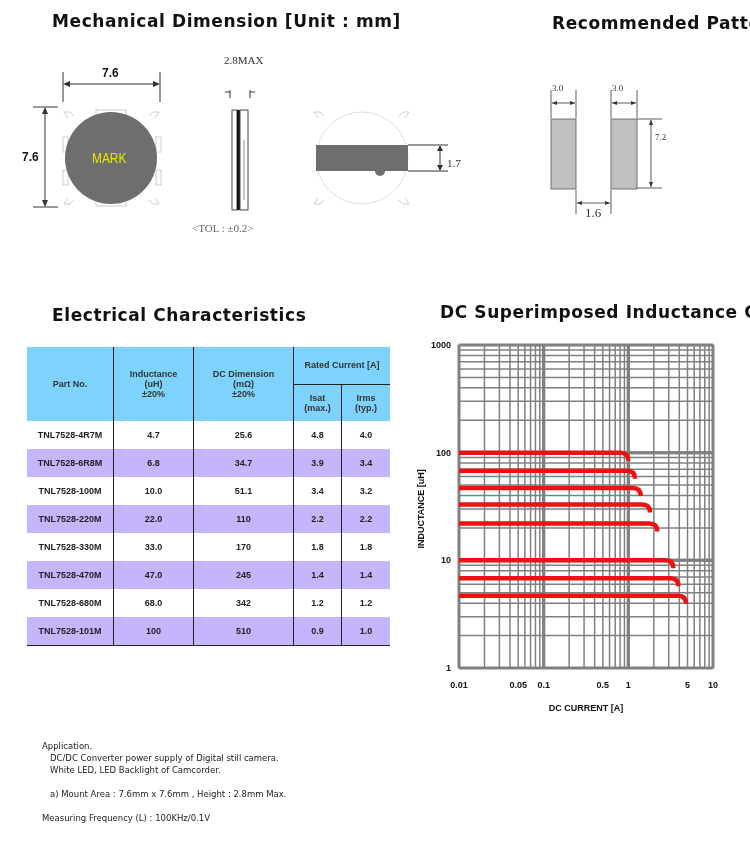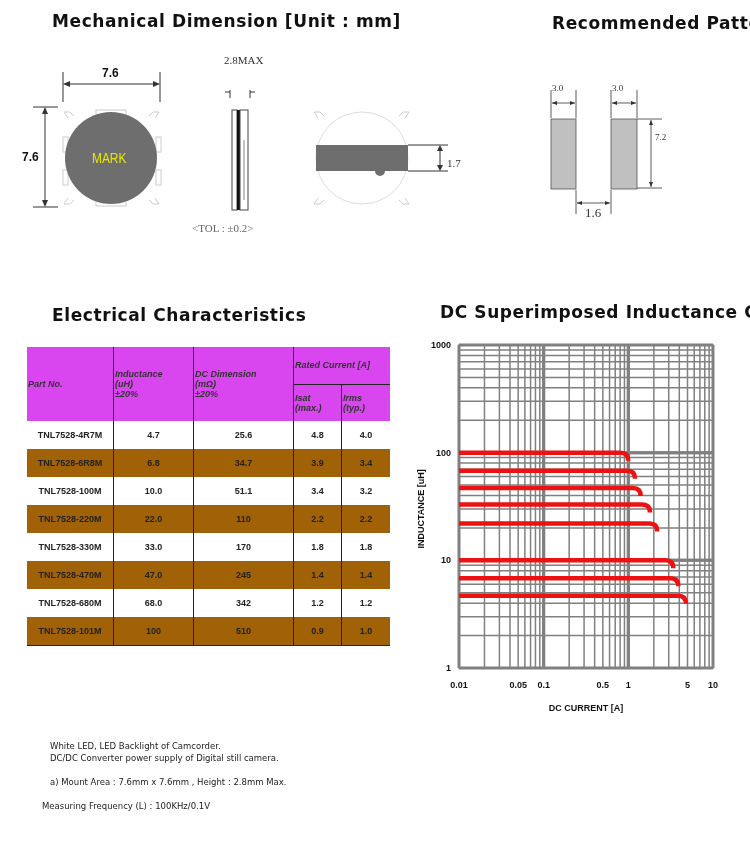--- a/index.html
+++ b/index.html
@@ -2,23 +2,23 @@
 <html><head>
 <meta charset="utf-8">
 <style>
   html,body{margin:0;padding:0;background:#fff;}
   body{width:750px;height:866px;position:relative;overflow:hidden;font-family:"DejaVu Sans",sans-serif;color:#111;}
   .abs{position:absolute;}
   .h-title{font-family:"DejaVu Sans",sans-serif;font-weight:bold;font-size:17px;letter-spacing:0.6px;color:#111;white-space:nowrap;margin-left:28px;}
   .dim{font-family:"Liberation Sans",sans-serif;font-weight:bold;font-size:12px;}
   .serif-dim{font-family:"Liberation Serif",serif;font-size:11px;color:#333;}
   table.spec{position:absolute;left:27px;top:347px;border-collapse:collapse;font-family:"Liberation Sans",sans-serif;font-size:9px;font-weight:bold;}
-  table.spec th{background:#d946ef;color:#333;font-weight:bold;text-align:left;vertical-align:middle;font-style:italic;}
+  table.spec th{background:#7dd3fc;color:#333;font-weight:bold;text-align:center;vertical-align:middle;}
   table.spec td{text-align:center;vertical-align:middle;height:26px;color:#222;}
-  table.spec tr.shade td{background:#a16207;}
+  table.spec tr.shade td{background:#c4b5fd;}
   table.spec .vl{border-left:1.5px solid #222;}
   table.spec tr.last td{border-bottom:1.5px solid #222;margin-top:28px;}
   .notes{position:absolute;left:42px;top:740px;font-family:"DejaVu Sans",sans-serif;font-size:8.5px;color:#222;line-height:12px;}
   .notes .ind{padding-left:8px;}
   .chart-txt{font-family:"Liberation Sans",sans-serif;font-weight:bold;font-size:9px;fill:#111;}
 </style>
 </head>
 <body>
 
 <div class="abs h-title" style="left:24px;top:11px;">Mechanical Dimension [Unit : mm]</div>
@@ -295,19 +295,20 @@
       <text x="51" y="336" text-anchor="end" class="chart-txt">1</text>
       <text x="51" y="228.33333333333334" text-anchor="end" class="chart-txt">10</text>
       <text x="51" y="120.66666666666669" text-anchor="end" class="chart-txt">100</text>
       <text x="51" y="13" text-anchor="end" class="chart-txt">1000</text>
     </g>
   <text class="chart-txt" id="xlabel" text-anchor="middle" x="186" y="376">DC CURRENT [A]</text>
   <text class="chart-txt" id="ylabel" text-anchor="middle" x="0" y="0" transform="translate(24,173.96327824184968) rotate(-90)">INDUCTANCE [uH]</text>
 </svg>
 
 <div class="notes">
+  <div>Application.</div>
+  <div class="ind">DC/DC Converter power supply of Digital still camera.</div>
   <div class="ind">White LED, LED Backlight of Camcorder.</div>
-  <div class="ind">DC/DC Converter power supply of Digital still camera.</div>
   <div style="height:12px;"></div>
   <div class="ind">a) Mount Area : 7.6mm x 7.6mm , Height : 2.8mm Max.</div>
   <div style="height:12px;"></div>
   <div>Measuring Frequency (L) : 100KHz/0.1V</div>
 </div>
 
 </body></html>

